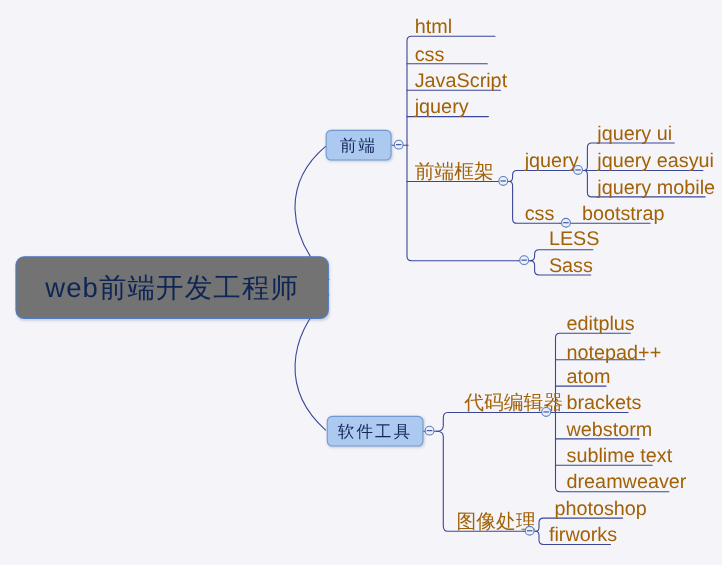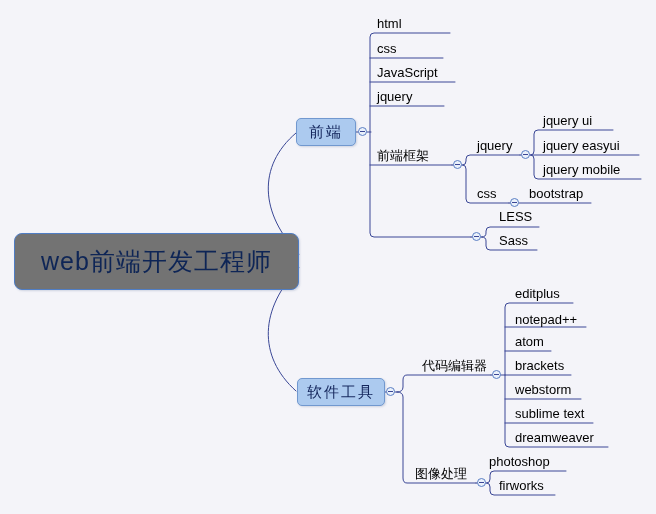--- a/index.html
+++ b/index.html
@@ -15,22 +15,22 @@
     overflow:hidden;
   }
   #connectors{
     position:absolute;
     left:0;top:0;
   }
   .label{
     position:absolute;
     height:18px;
     line-height:18px;
-    font-size:13px;
-    color:#000000;
+    font-size:18px;
+    color:#a16207;
     padding-left:6px;
     box-sizing:border-box;
     white-space:nowrap;
     cursor:default;
   }
   .topic-box{
     position:absolute;
     display:flex;
     align-items:center;
     justify-content:center;
@@ -150,21 +150,21 @@
   <div class="label" style="left:409px;top:465px;width:67px">图像处理</div>
 
   <div class="label" style="left:509px;top:285px;width:64px">editplus</div>
   <div class="label" style="left:509px;top:311px;width:77px">notepad++</div>
   <div class="label" style="left:509px;top:333px;width:42px">atom</div>
   <div class="label" style="left:509px;top:357px;width:62px">brackets</div>
   <div class="label" style="left:509px;top:381px;width:72px">webstorm</div>
   <div class="label" style="left:509px;top:405px;width:84px">sublime text</div>
   <div class="label" style="left:509px;top:429px;width:99px">dreamweaver</div>
 
-  <div class="label" style="left:483px;top:453px;width:73px">photoshop</div>
+  <div class="label" style="left:498px;top:453px;width:73px">photoshop</div>
   <div class="label" style="left:493px;top:477px;width:62px">firworks</div>
 
   <div class="collapse-icon" style="left:358px;top:127px"></div>
   <div class="collapse-icon" style="left:453px;top:160px"></div>
   <div class="collapse-icon" style="left:521px;top:150px"></div>
   <div class="collapse-icon" style="left:510px;top:198px"></div>
   <div class="collapse-icon" style="left:472px;top:232px"></div>
   <div class="collapse-icon" style="left:386px;top:387px"></div>
   <div class="collapse-icon" style="left:492px;top:370px"></div>
   <div class="collapse-icon" style="left:477px;top:478px"></div>

